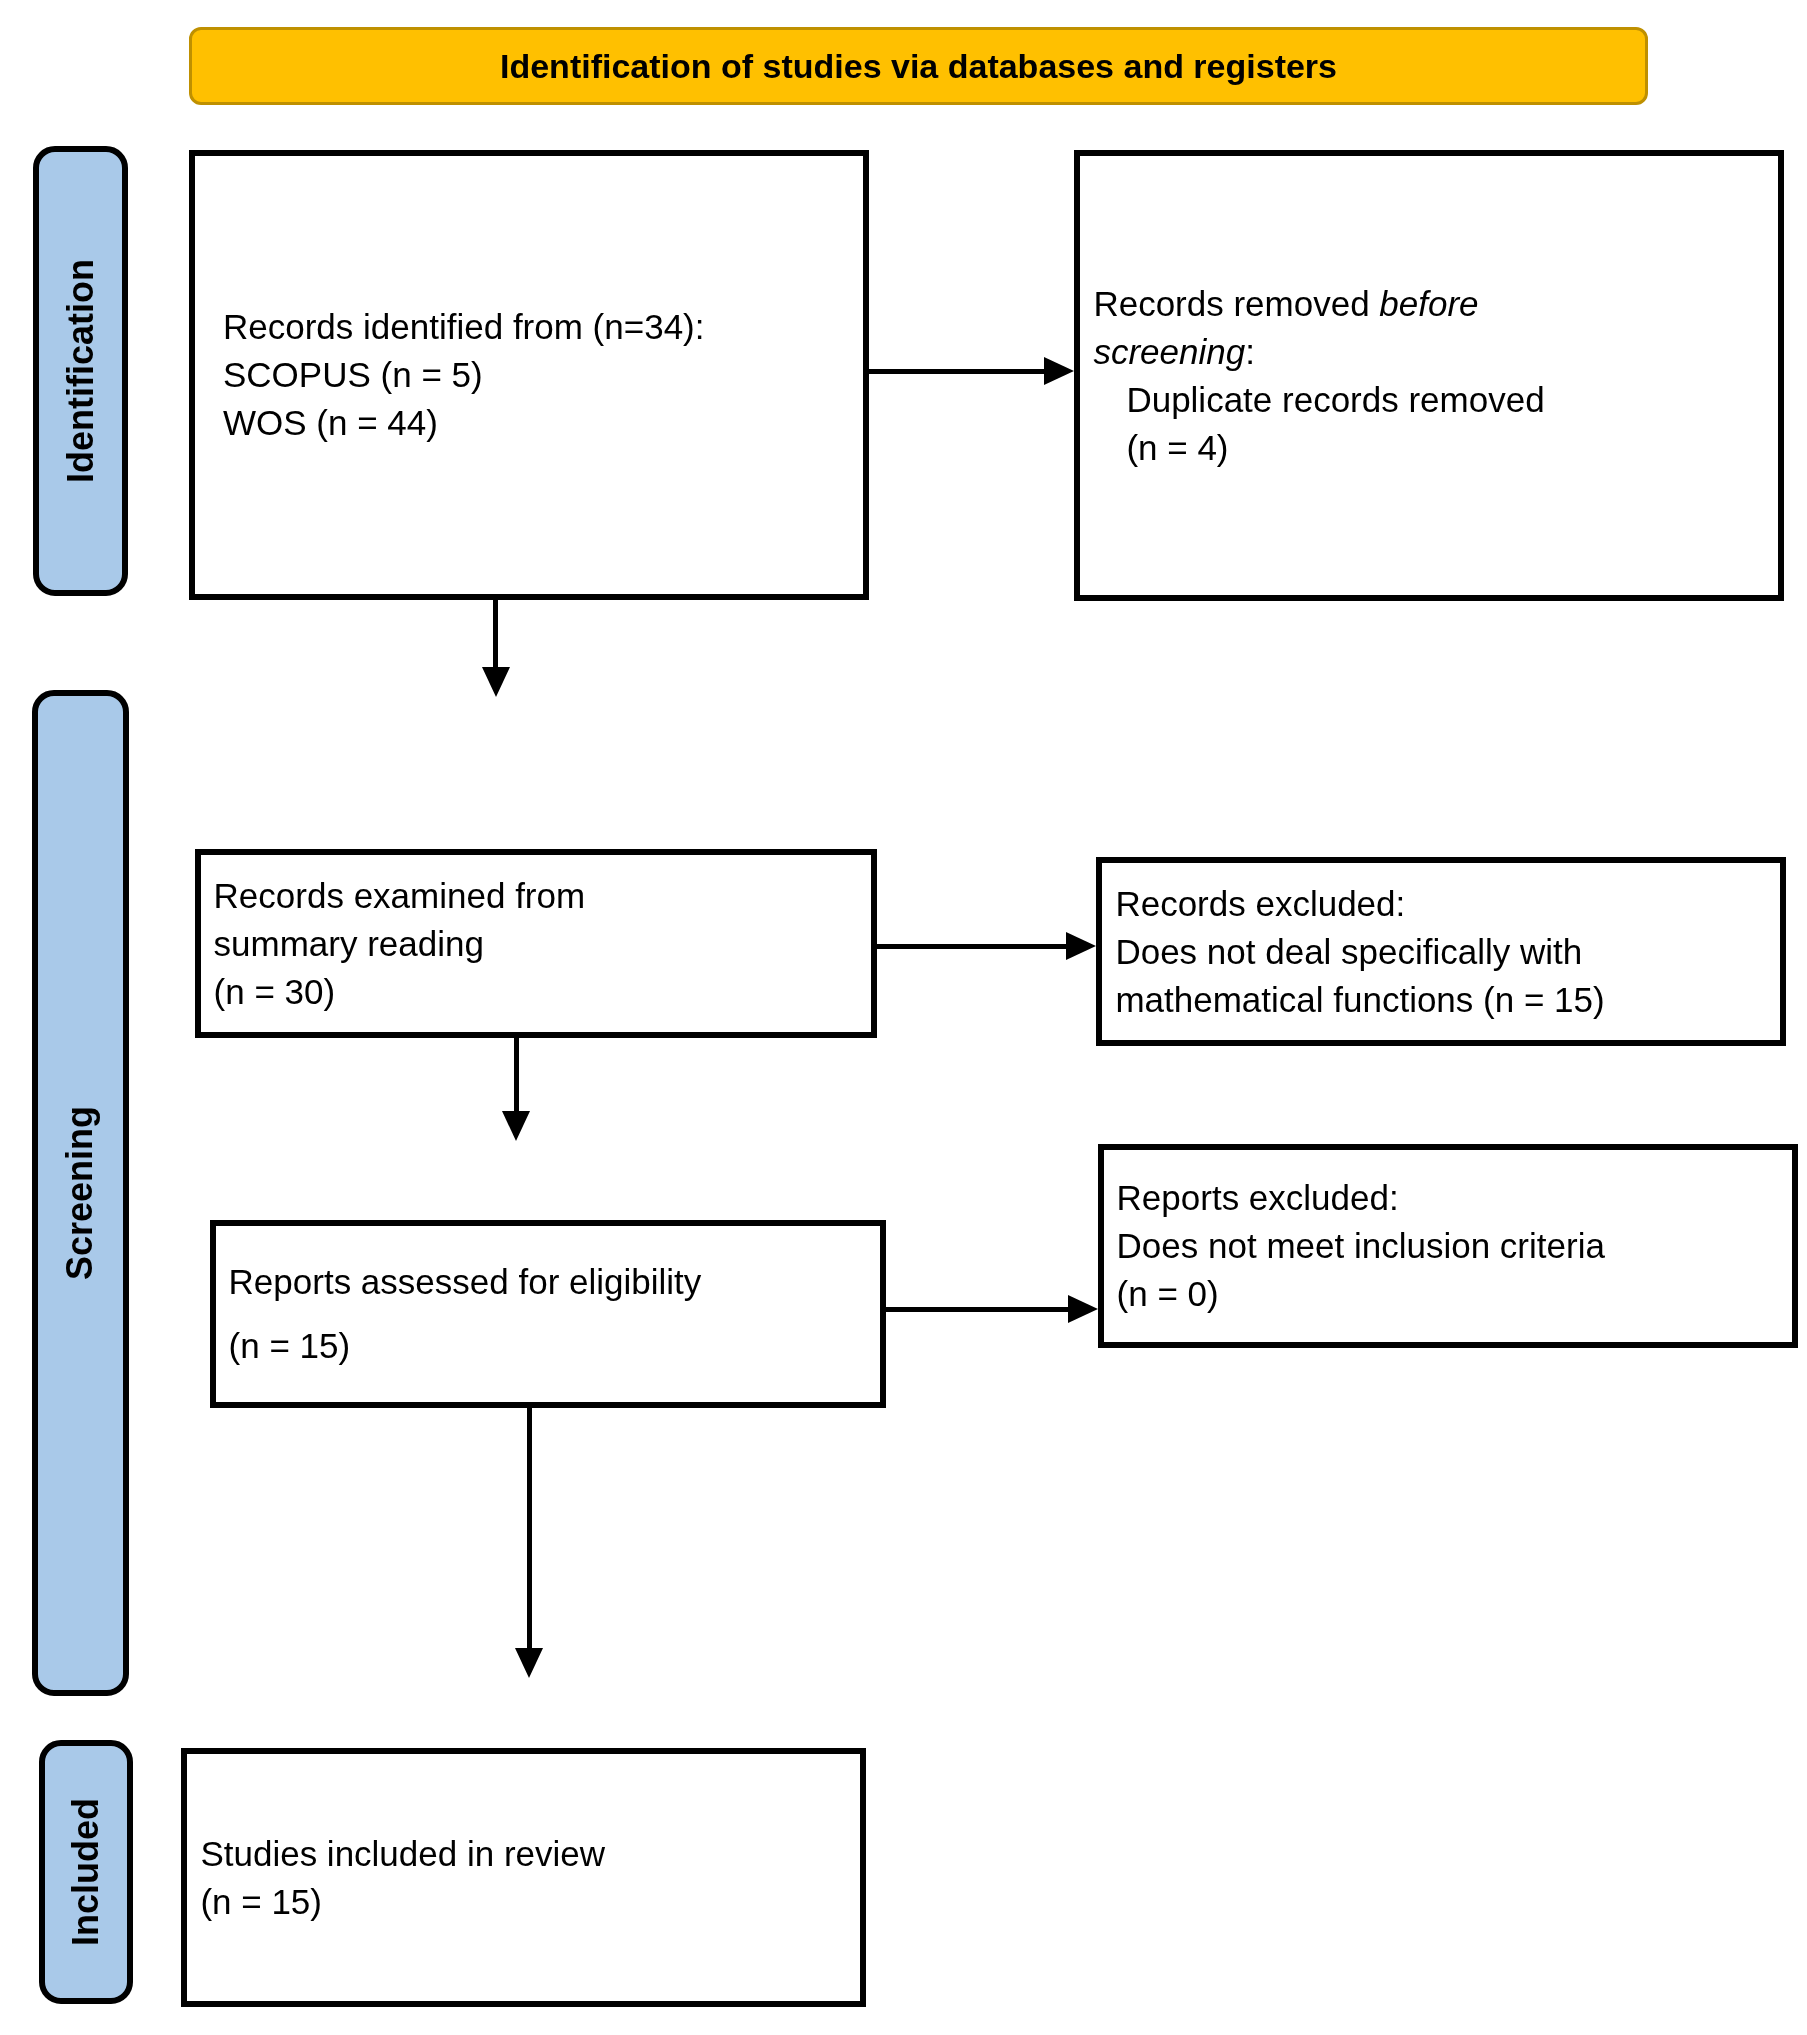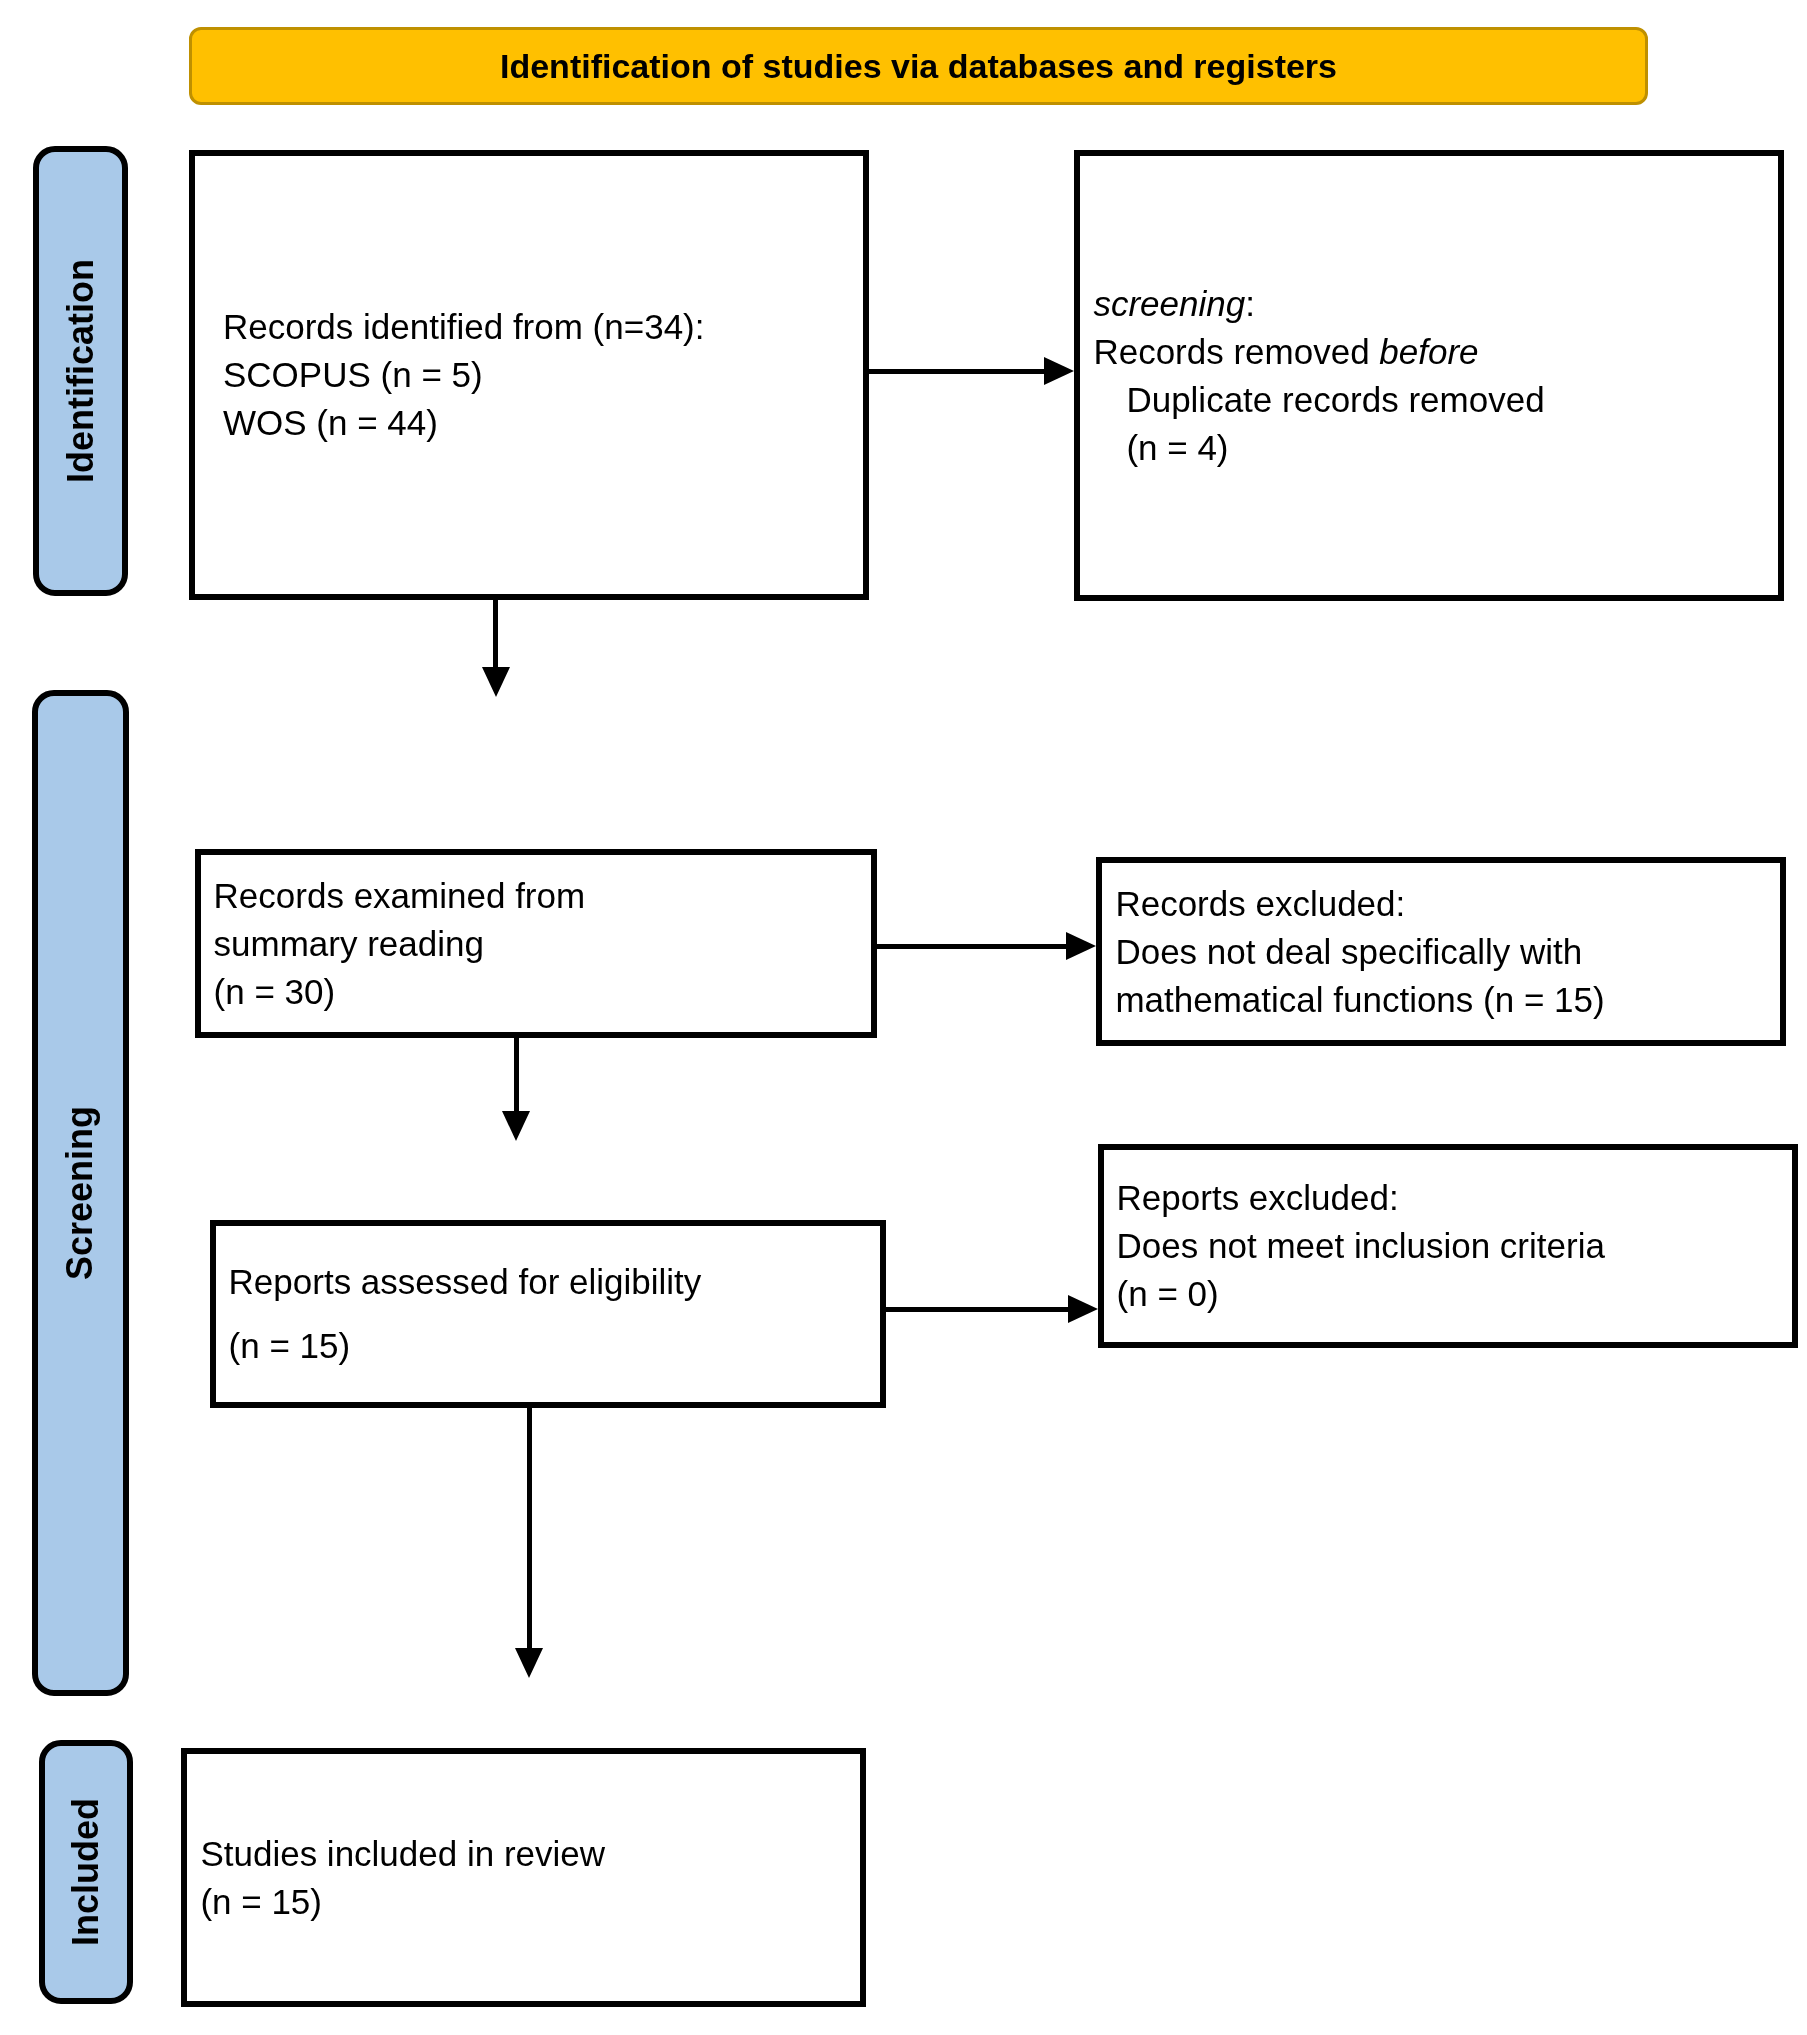--- a/index.html
+++ b/index.html
@@ -100,22 +100,22 @@
     <span class="stage-text">Included</span>
   </div>
 
   <div class="node" id="box-records-identified">
     <span class="line">Records identified from (n=34):</span>
     <span class="line indent1">SCOPUS (n = 5)</span>
     <span class="line indent1">WOS (n = 44)</span>
   </div>
 
   <div class="node" id="box-records-removed">
+    <span class="line"><span>Records removed </span><i>before</i></span>
     <span class="line"><i>screening</i><span>:</span></span>
-    <span class="line"><span>Records removed </span><i>before</i></span>
     <span class="line indent2">Duplicate records removed</span>
     <span class="line indent2">(n = 4)</span>
   </div>
 
   <div class="node" id="box-records-examined">
     <span class="line">Records examined from</span>
     <span class="line">summary reading</span>
     <span class="line">(n = 30)</span>
   </div>
 

